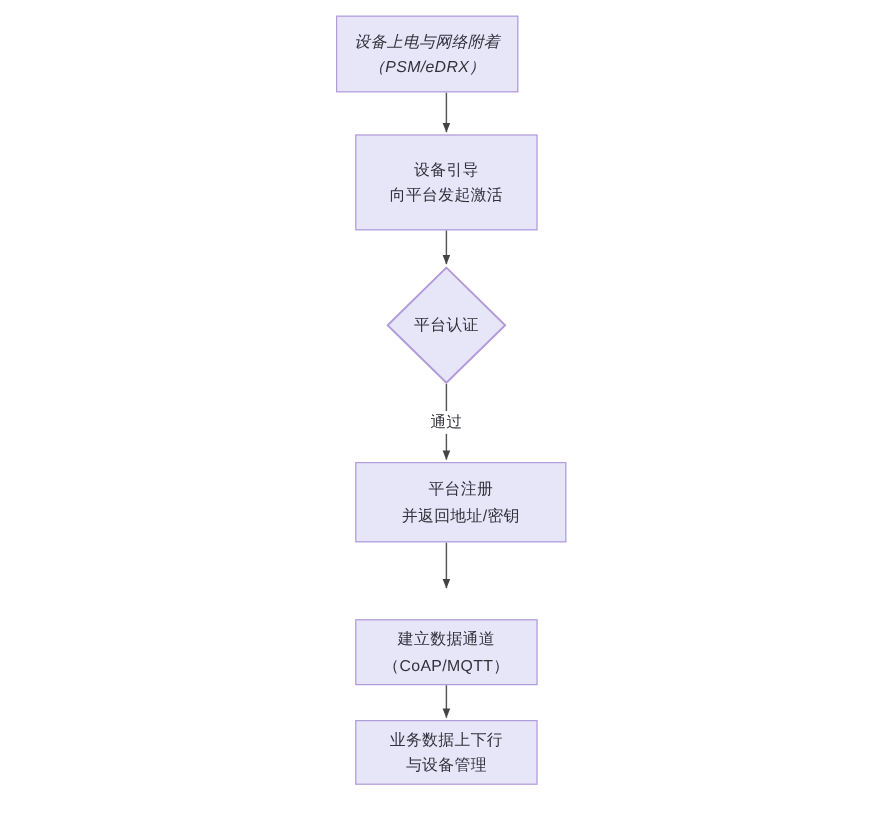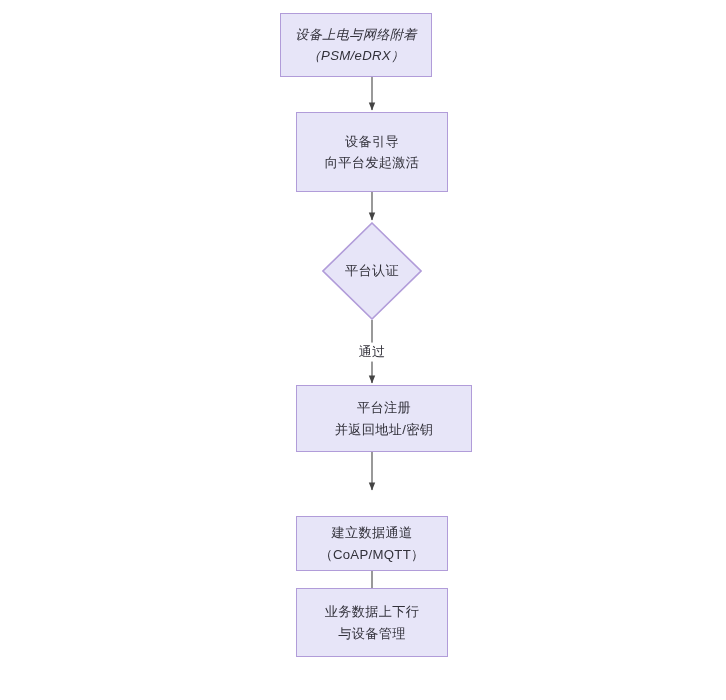--- a/index.html
+++ b/index.html
@@ -125,20 +125,20 @@
   <div class="node" id="node-n4" style="left: 296px; top: 385px; width: 176px; height: 67px;">
     <span class="node-label">平台注册
 并返回地址/密钥</span>
   </div>
 
   <div class="node" id="node-n5" style="left: 296px; top: 492px; width: 152px; height: 55px; margin-top: 24px;">
     <span class="node-label">建立数据通道
 （CoAP/MQTT）</span>
   </div>
 
-  <div class="node" id="node-n6" style="left: 296px; top: 588px; width: 152px; height: 69px;">
+  <div class="node" id="node-n6" style="left: 296px; top: 600px; width: 152px; height: 54px;">
     <span class="node-label">业务数据上下行
 与设备管理</span>
   </div>
 
   <div class="edge-label" id="edge-label-e3" style="left: 372px; top: 352px;">通过</div>
 
 </div>
 
 </body></html>

